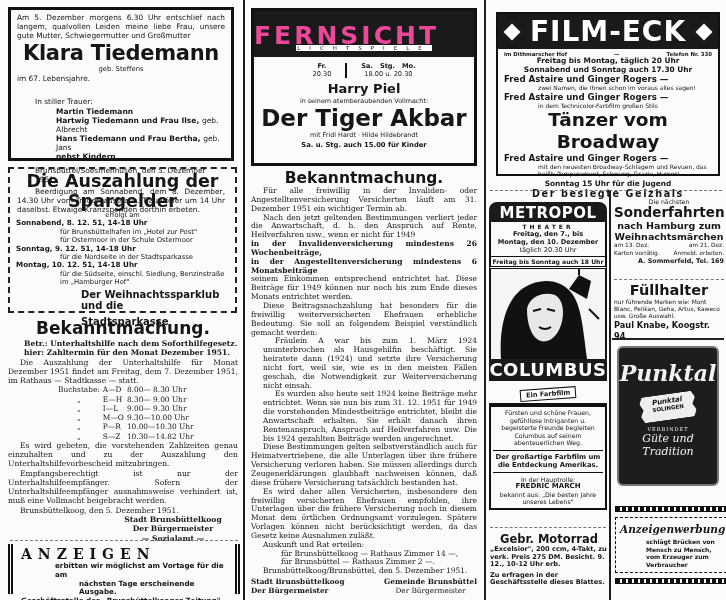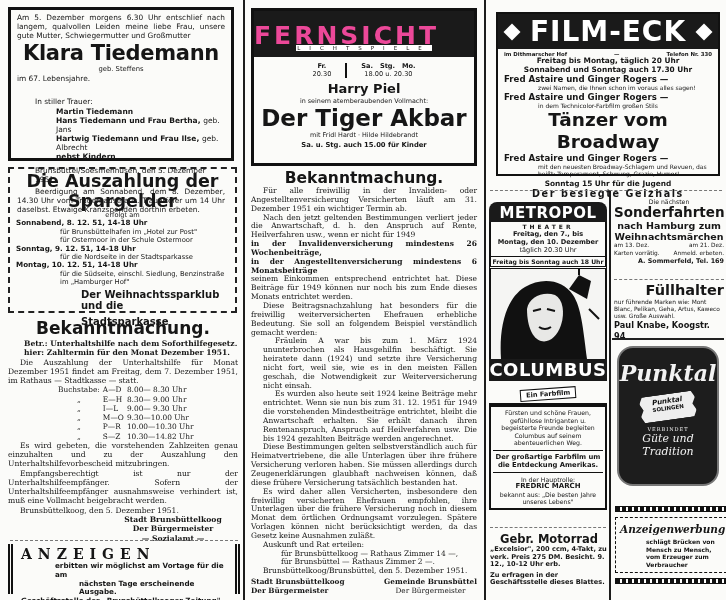--- a/index.html
+++ b/index.html
@@ -99,25 +99,25 @@
 
   
   #sonder { left: 614px; top: 198px; width: 110px; font-family: "DejaVu Sans", sans-serif; }
   #sonder .pre { text-align: center; font-size: 6.2px; }
   #sonder .t { text-align: center; font-weight: bold; font-size: 13.5px; line-height: 15px; }
   #sonder .t2 { text-align: center; font-weight: bold; font-size: 9.5px; line-height: 11px; }
   #sonder .row { display: flex; justify-content: space-between; font-size: 5.8px; line-height: 7.6px; }
   #sonder .r { text-align: right; font-weight: bold; font-size: 6.4px; line-height: 8px; }
 
   #full { left: 614px; top: 282px; width: 110px; font-family: "DejaVu Sans", sans-serif; }
-  #full .t { text-align: right; font-weight: bold; font-size: 14.5px; line-height: 17px; }
+  #full .t { text-align: center; font-weight: bold; font-size: 14.5px; line-height: 17px; }
   #full .d { font-size: 5.9px; line-height: 7px; }
   #full .s { font-weight: bold; font-size: 8.2px; line-height: 11px; }
 
-  #punk { left: 617px; top: 346px; width: 102px; height: 140px; background: #1d1d1d; border-radius: 16px; border: 2px solid #777; color: #f2f2f2; text-align: center; }
+  #punk { left: 617px; top: 346px; width: 102px; height: 140px; background: #1d1d1d; border-radius: 6px; border: 2px solid #777; color: #f2f2f2; text-align: center; }
   #punk .logo { font-family: "DejaVu Serif", serif; font-style: italic; font-weight: bold; font-size: 22px; margin-top: 12px; }
   #punk .blade { width: 56px; height: 26px; margin: 8px auto 6px; background: #eee; color: #111; position: relative; font-family: "DejaVu Sans", sans-serif; transform: rotate(-8deg); clip-path: polygon(6% 0, 94% 0, 100% 25%, 94% 50%, 100% 75%, 94% 100%, 6% 100%, 0 75%, 6% 50%, 0 25%); }
   #punk .blade .a { font-size: 7px; font-weight: bold; font-style: italic; padding-top: 3px; }
   #punk .blade .b2 { font-size: 5.5px; font-weight: bold; }
   #punk .v { font-size: 5px; letter-spacing: 1px; }
   #punk .g { font-family: "DejaVu Serif", serif; font-style: italic; font-size: 11px; line-height: 13px; }
 
   #werb { left: 615px; top: 506px; width: 112px; font-family: "DejaVu Sans", sans-serif; }
   #werb .film-strip { height: 6px; border: 1.5px solid #111; background: repeating-linear-gradient(90deg, #111 0 4px, #fff 4px 6px); }
   #werb .box { border: 1.5px dashed #111; margin: 5px 0; padding: 5px 4px 4px; }
@@ -132,22 +132,22 @@
 <div class="col-rule" style="left:609px; top:190px; height:410px; width:1.5px;"></div>
 
 <div id="klara" class="abs">
   <p>Am 5. Dezember morgens 6.30 Uhr entschlief nach langem, qualvollen Leiden meine liebe Frau, unsere gute Mutter, Schwiegermutter und Großmutter</p>
   <div class="name">Klara Tiedemann</div>
   <div class="geb">geb. Steffens</div>
   <div>im 67. Lebensjahre.</div>
   <div class="ind" style="margin-top:14px;">In stiller Trauer:</div>
   <div class="mourners" style="margin-top:2px;">
     <div><span>Martin Tiedemann</span></div>
+    <div><span>Hartwig Tiedemann und Frau Ilse,</span> <span class="n">geb. Albrecht</span></div>
     <div><span>Hans Tiedemann und Frau Bertha,</span> <span class="n">geb. Jans</span></div>
-    <div><span>Hartwig Tiedemann und Frau Ilse,</span> <span class="n">geb. Albrecht</span></div>
     <div><span>nebst Kindern</span></div>
   </div>
   <div class="ind" style="margin-top:4px;">Brunsbüttel/Soesmenhusen, den 5. Dezember 1951</div>
   <p style="text-indent:18px; margin-top:3px;">Beerdigung am Sonnabend, dem 8. Dezember, 14.30 Uhr vom Trauerhause aus. Trauerfeier um 14 Uhr daselbst. Etwaige Kranzspenden dorthin erbeten.</p>
 </div>
 
 <div id="spar" class="abs">
   <div class="title">Die Auszahlung der</div>
   <div class="title">Spargelder</div>
   <div class="sub">erfolgt am</div>

